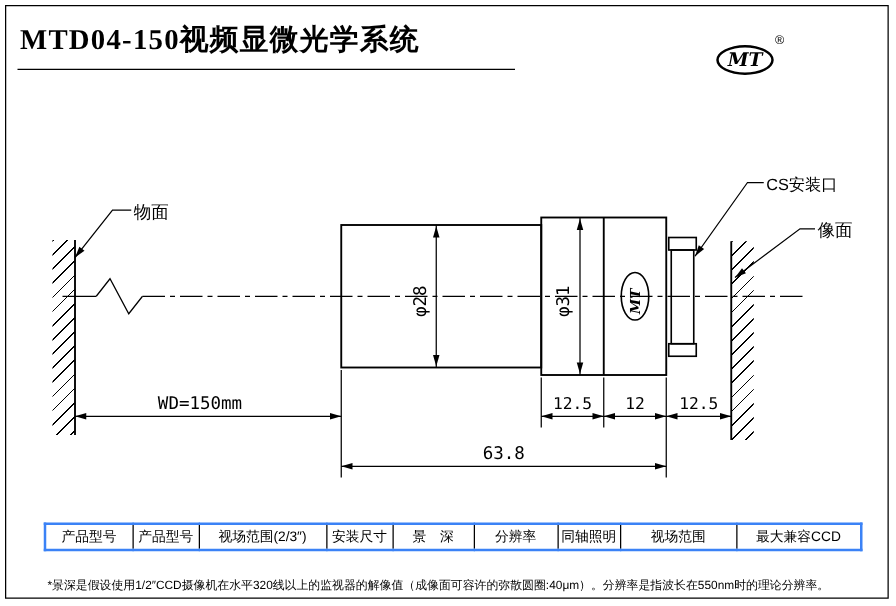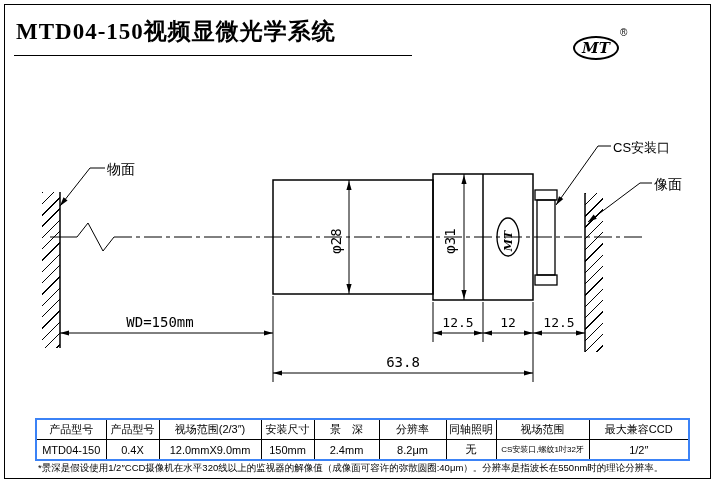--- a/index.html
+++ b/index.html
@@ -147,29 +147,18 @@
       <th>产品型号</th>
       <th>产品型号</th>
       <th>视场范围(2/3″)</th>
       <th>安装尺寸</th>
       <th>景　深</th>
       <th>分辨率</th>
       <th>同轴照明</th>
       <th>视场范围</th>
       <th>最大兼容CCD</th>
     </tr>
-    <tr>
-      <td>MTD04-150</td>
-      <td>0.4X</td>
-      <td>12.0mmX9.0mm</td>
-      <td>150mm</td>
-      <td>2.4mm</td>
-      <td>8.2μm</td>
-      <td>无</td>
-      <td class="small">CS安装口,螺纹1吋32牙</td>
-      <td>1/2″</td>
-    </tr>
   </tbody>
     </table>
 
   <div class="abs" id="footnote">*景深是假设使用1/2″CCD摄像机在水平320线以上的监视器的解像值（成像面可容许的弥散圆圈:40μm）。分辨率是指波长在550nm时的理论分辨率。</div>
 
 </div>
 
 </body></html>

